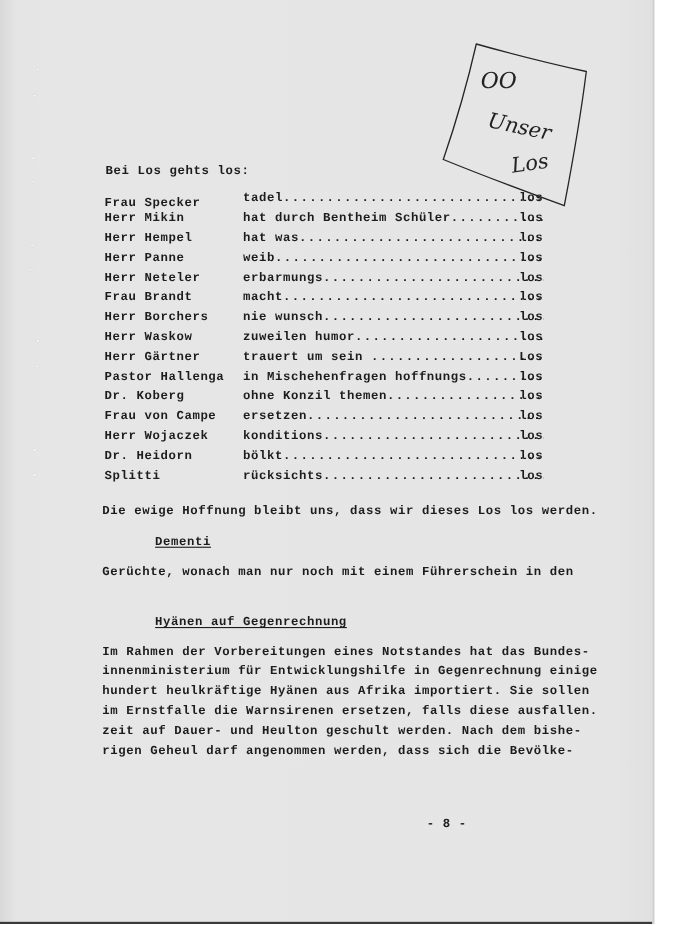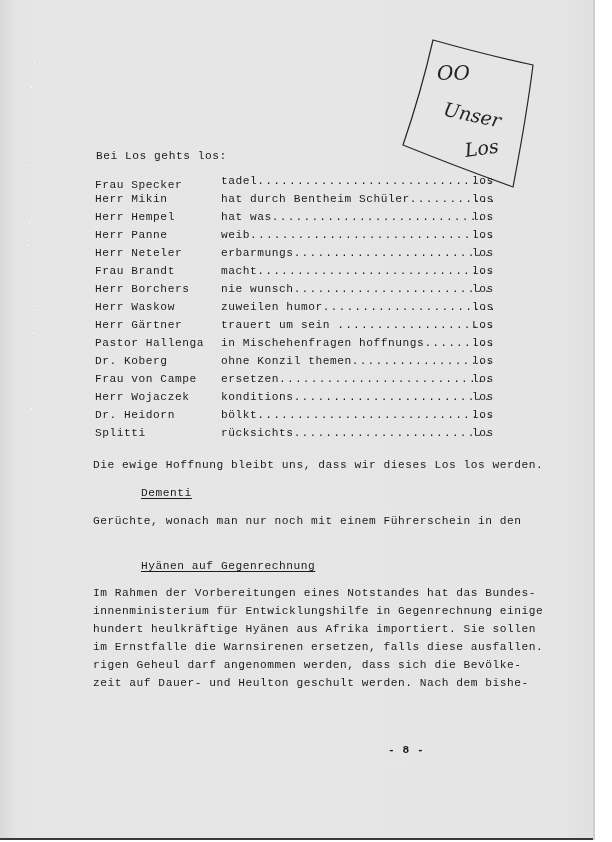--- a/index.html
+++ b/index.html
@@ -11,21 +11,21 @@
   .paper {
     position: absolute; left: 0; top: 0; width: 593px; height: 838px;
     background: linear-gradient(90deg, #d8d8d8 0px, #e4e4e4 14px, #e6e6e6 40px, #e5e5e5 560px, #e0e0e0 593px);
     border-bottom: 2px solid #3a3a3a;
   }
   .paper-edge-shadow {
     position: absolute; left: 593px; top: 0; width: 2px; height: 840px;
     background: #cfcfcf;
   }
   .txt {
-    position: absolute; color: #1c1c1c; font-size: 11.2px; font-weight: normal;
+    position: absolute; color: #1c1c1c; font-size: 11.2px; font-weight: bold;
     letter-spacing: 0.55px; white-space: pre; line-height: 14px;
   }
   .name { left: 95px; }
   .desc { left: 221px; width: 273px; overflow: hidden; }
   .desc .dots { letter-spacing: 1.2px; }
   .los { position: absolute; left: 472px; }
   .u { text-decoration: underline; text-underline-offset: 2px; padding-left: 48px; }
   .para { left: 93px; width: 470px; white-space: normal; line-height: 18px; }
   .para span { display: block; white-space: pre; }
   .punch {
@@ -153,17 +153,17 @@
 <div class="txt para" style="top:512px">
   <span>Gerüchte, wonach man nur noch mit einem Führerschein in den</span>
 </div>
 
 <div class="txt u" style="left:93px;top:559px">Hyänen auf Gegenrechnung</div>
 <div class="txt para" style="top:584px">
   <span>Im Rahmen der Vorbereitungen eines Notstandes hat das Bundes-</span>
   <span>innenministerium für Entwicklungshilfe in Gegenrechnung einige</span>
   <span>hundert heulkräftige Hyänen aus Afrika importiert. Sie sollen</span>
   <span>im Ernstfalle die Warnsirenen ersetzen, falls diese ausfallen.</span>
+  <span>zeit auf Dauer- und Heulton geschult werden. Nach dem bishe-</span>
   <span>rigen Geheul darf angenommen werden, dass sich die Bevölke-</span>
-  <span>zeit auf Dauer- und Heulton geschult werden. Nach dem bishe-</span>
 </div>
 
 <div class="txt page-num">- 8 -</div>
 
 </body></html>

